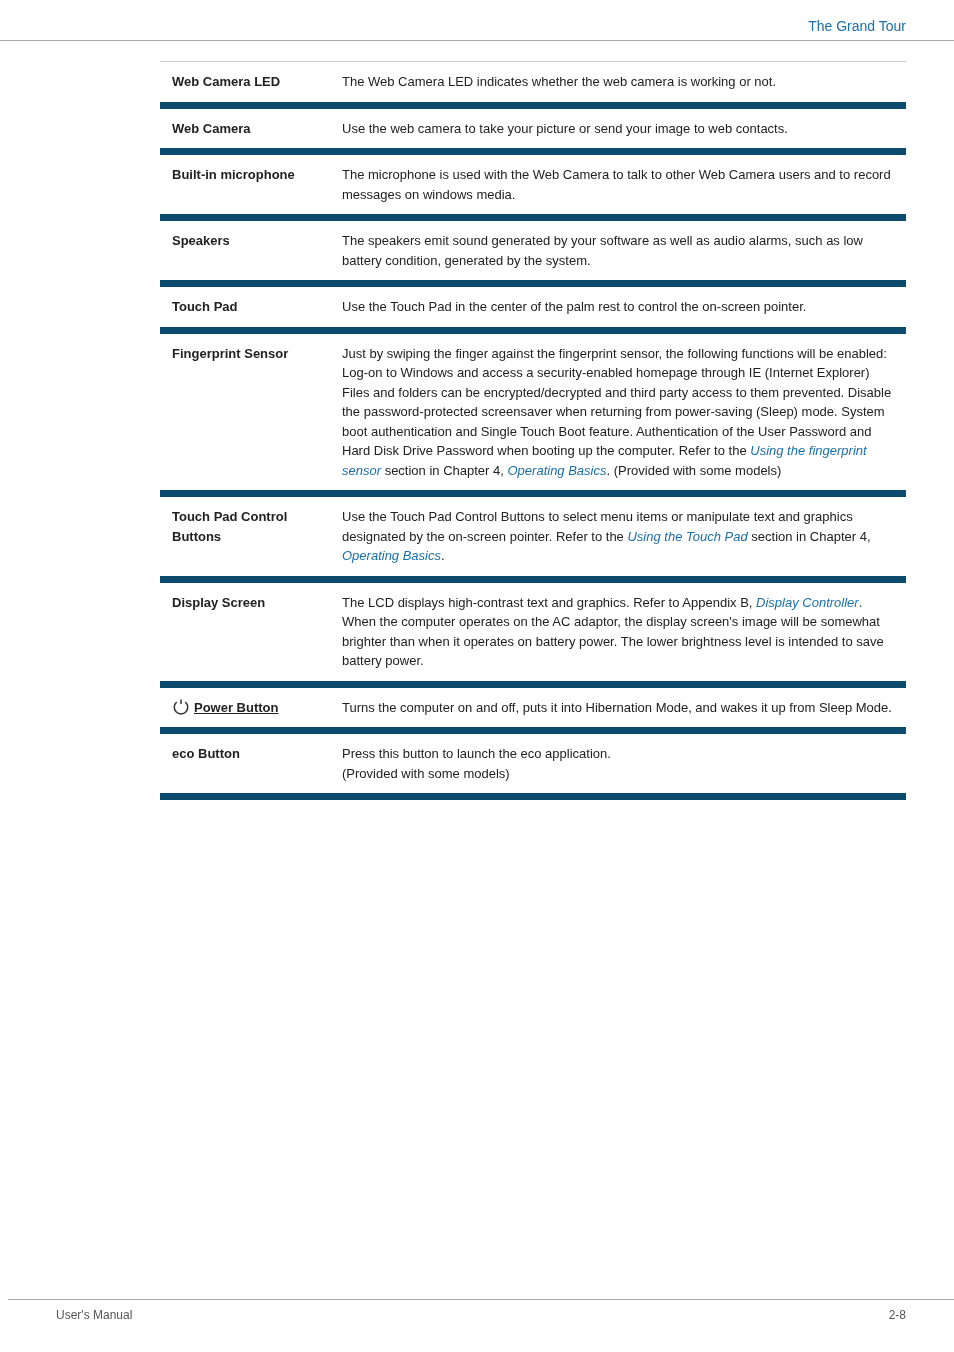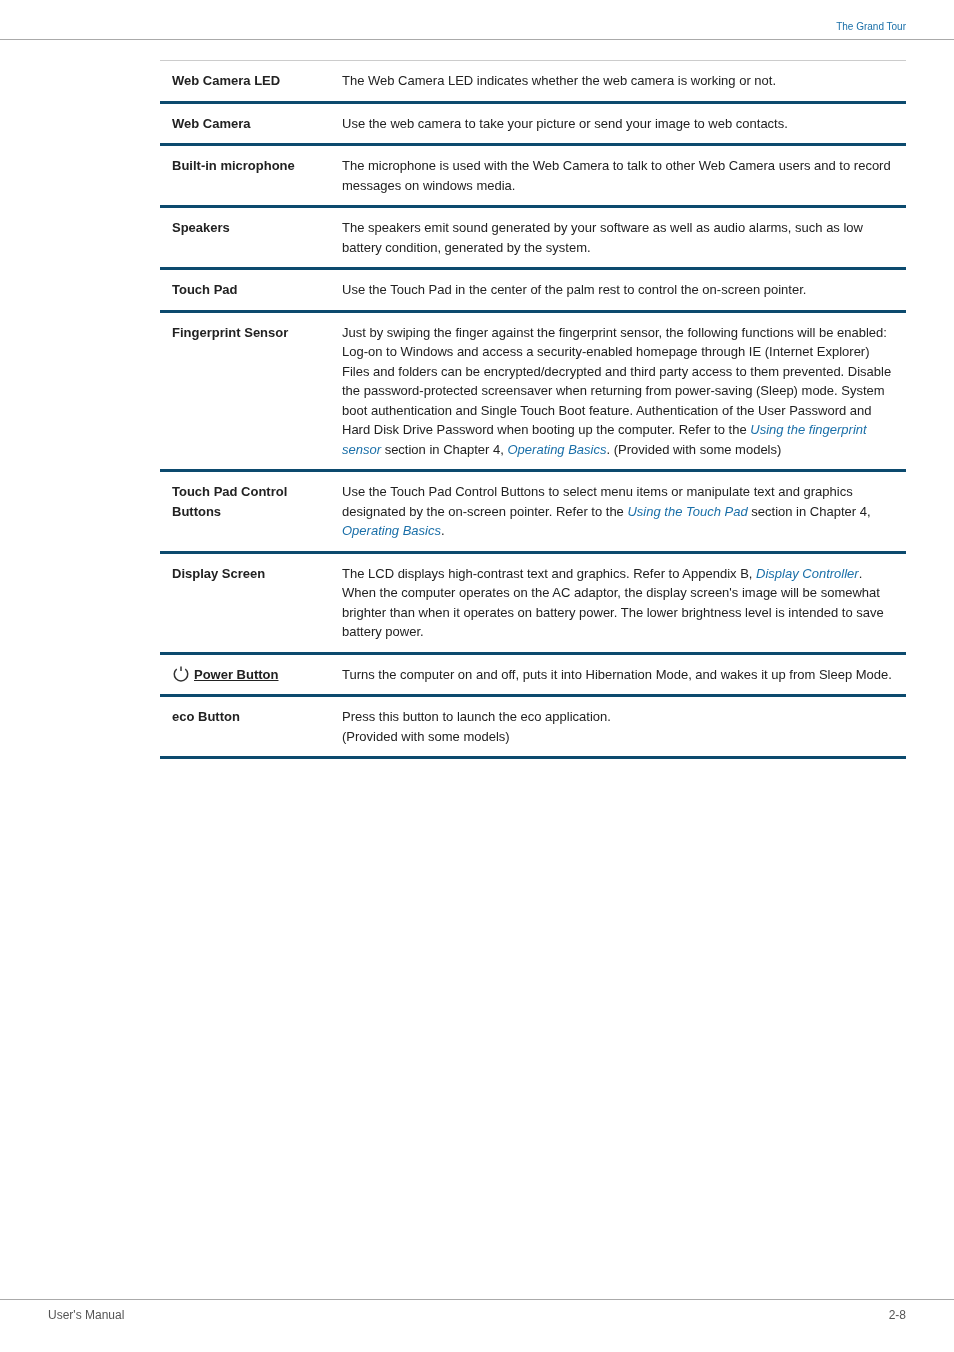--- a/index.html
+++ b/index.html
@@ -16,34 +16,34 @@
     .page-header {
       text-align: right;
       padding: 18px 48px 6px 48px;
       border-bottom: 1.5px solid #aaa;
       margin-bottom: 10px;
     }
 
     .page-header a {
       color: #1a6fa8;
       text-decoration: none;
-      font-size: 10px;
+      font-size: 14px;
     }
 
     .content {
       padding: 10px 48px 30px 160px;
     }
 
     table {
       width: 100%;
       border-collapse: collapse;
     }
 
     tr {
-      border-bottom: 3px solid #0c4a6e;
+      border-bottom: 7px solid #0c4a6e;
     }
 
     tr:first-child {
       border-top: 1px solid #ccc;
     }
 
     td {
       padding: 10px 12px;
       vertical-align: top;
       line-height: 1.5;
@@ -66,21 +66,21 @@
 
     td.desc a {
       color: #1a6fa8;
       text-decoration: none;
       font-style: italic;
     }
 
     .page-footer {
       position: absolute;
       bottom: 30px;
-      left: 0;
+      left: 8px;
       right: 0;
       display: flex;
       justify-content: space-between;
       padding: 0 48px;
       border-top: 1px solid #aaa;
       padding-top: 8px;
       font-size: 12px;
       color: #555;
     }
 

